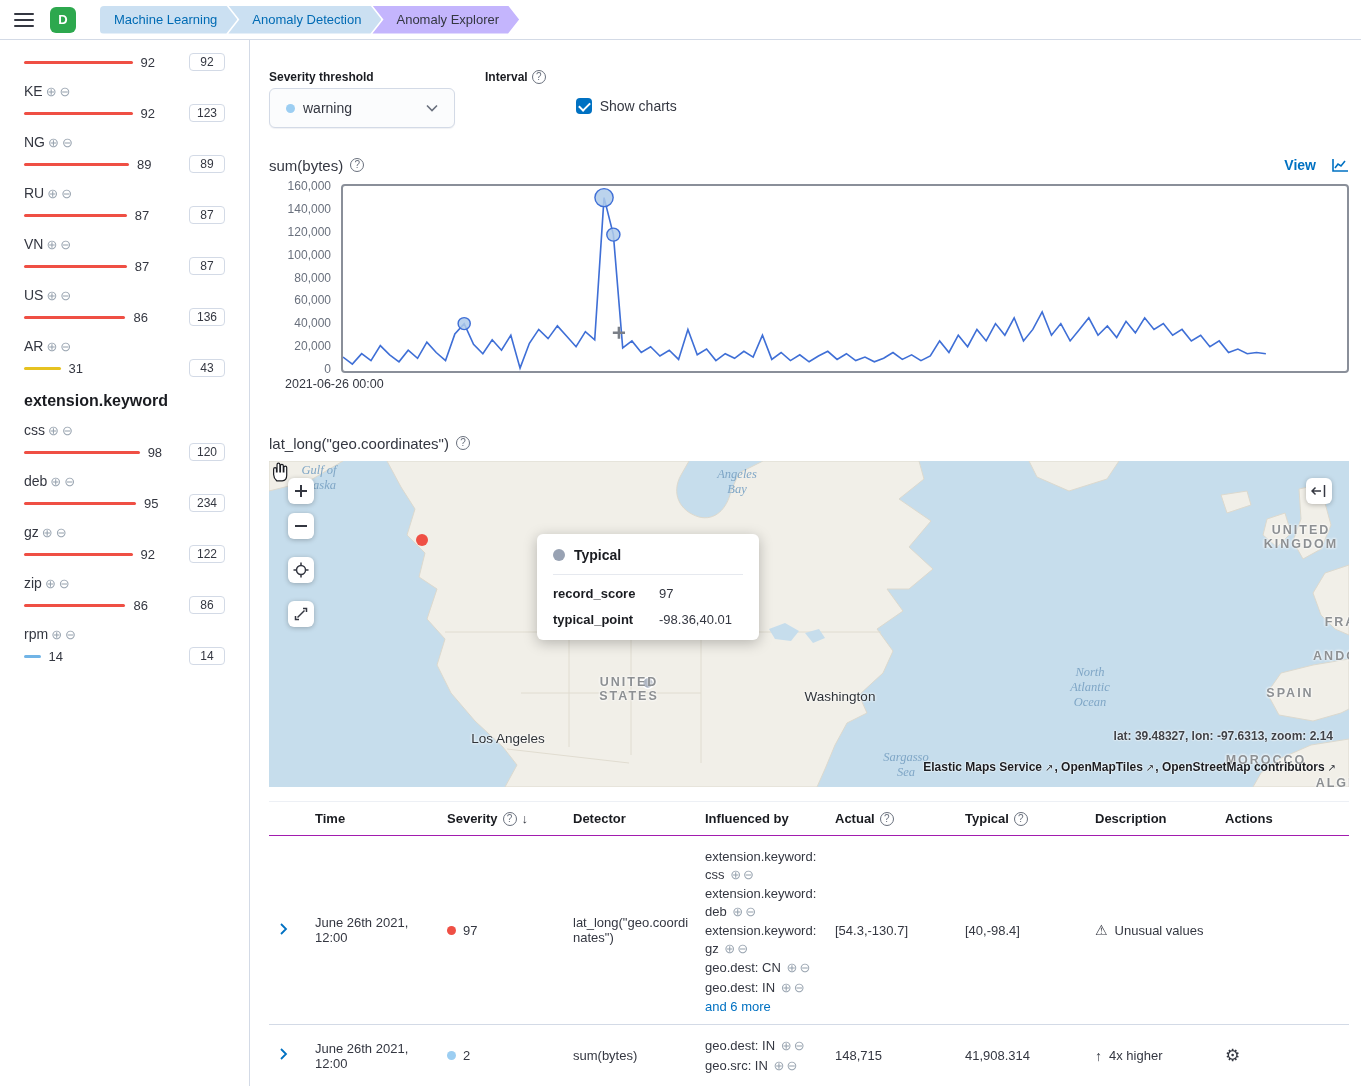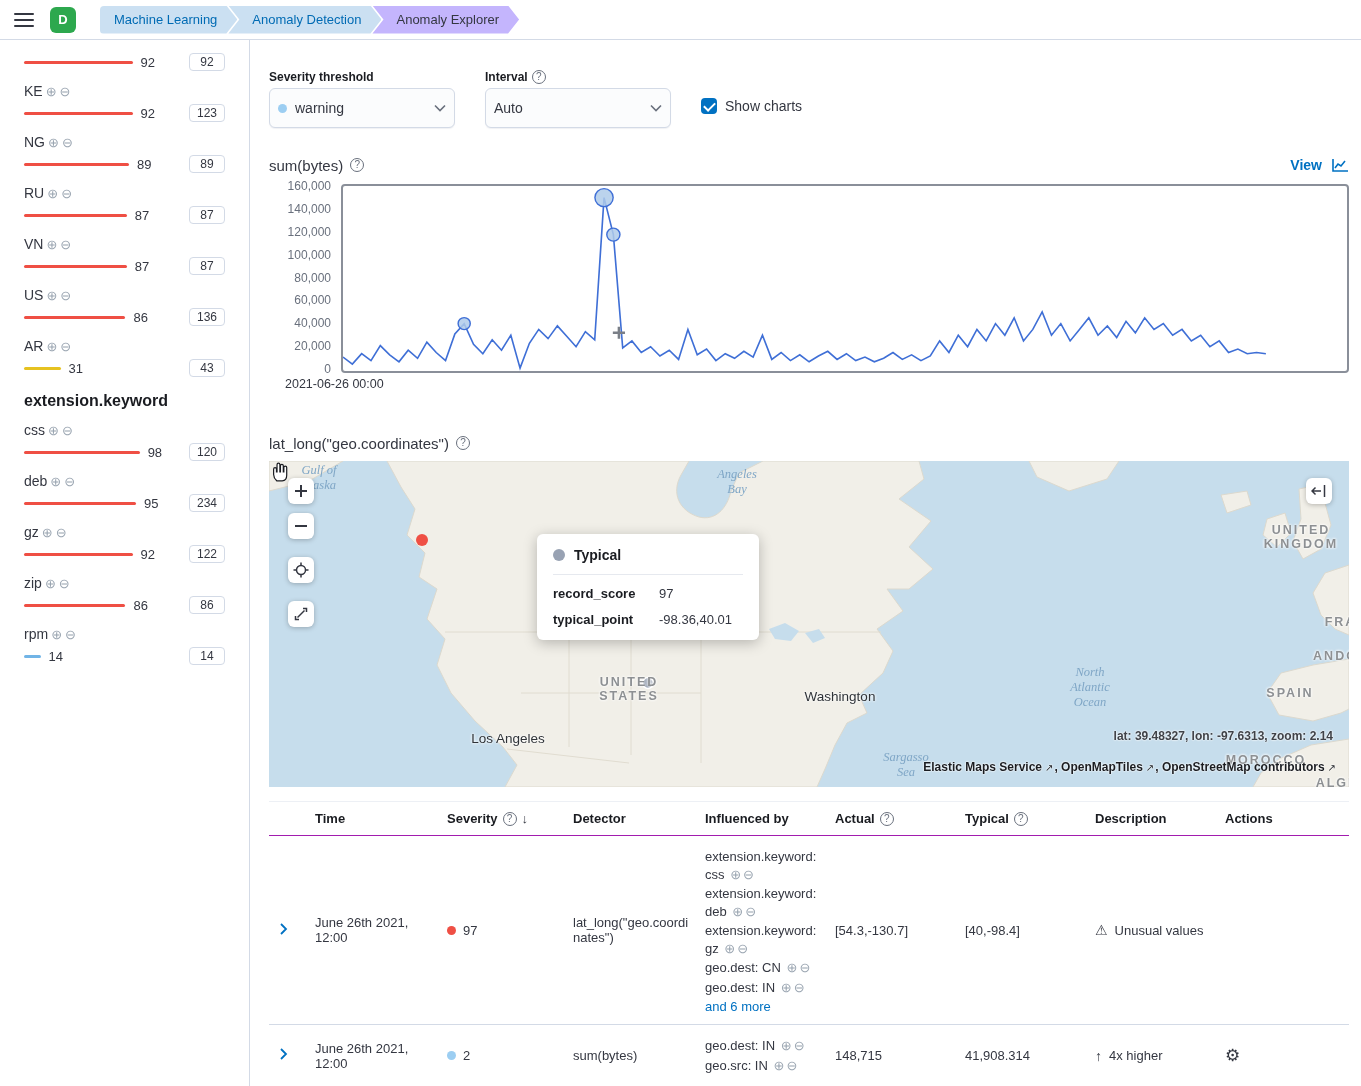--- a/index.html
+++ b/index.html
@@ -30,32 +30,32 @@
   .inf-badge{margin-left:auto;border:1px solid #D3DAE6;border-radius:4px;font-size:12px;padding:1px 0;min-width:36px;text-align:center;color:#343741;background:#fff;}
   .sb-title{font-size:16px;font-weight:700;color:#1A1C21;margin:12px 0 10px;}
   
   .main{position:absolute;left:250px;top:40px;right:0;bottom:0;padding:14px 12px 0 19px;overflow:hidden;background:#fff;}
   .panel-head{display:flex;justify-content:space-between;align-items:flex-start;height:26px;}
   .panel-title{font-size:19px;font-weight:700;color:#1A1C21;}
   .panel-options{display:flex;gap:3px;padding:6px;cursor:pointer;}
   .panel-options i{width:4px;height:4px;background:#69707D;border-radius:1px;}
   .controls{display:flex;align-items:flex-start;gap:30px;margin-top:16px;}
   .control label{display:block;font-size:12px;font-weight:700;color:#1A1C21;margin-bottom:4px;display:flex;align-items:center;gap:4px;}
-  .select{width:186px;height:40px;border:1px solid #D3DAE6;border-radius:6px;background:#FBFCFD;display:flex;align-items:center;padding:0 8px;gap:8px;cursor:pointer;box-shadow:0 1px 1px rgba(152,162,179,.15);}
+  .select{width:186px;height:40px;border:1px solid #D3DAE6;border-radius:6px;background:#FBFCFD;display:flex;align-items:center;padding:0 16px;gap:8px;cursor:pointer;box-shadow:0 1px 1px rgba(152,162,179,.15);}
   .select .sel-text{flex:1;font-size:14px;color:#343741;}
   .dot{width:9px;height:9px;border-radius:50%;display:inline-block;}
   .q-icon{width:14px;height:14px;border:1px solid #69707D;border-radius:50%;color:#69707D;font-size:10px;line-height:12px;text-align:center;display:inline-block;font-weight:400;}
   .checkbox-row{display:flex;align-items:center;gap:8px;margin-top:28px;cursor:pointer;}
   .checkbox{width:16px;height:16px;border-radius:4px;background:#0071C2;position:relative;}
   .checkbox::after{content:"";position:absolute;left:5px;top:2px;width:5px;height:9px;border:solid #fff;border-width:0 2px 2px 0;transform:rotate(45deg);}
   .checkbox-label{font-size:14px;color:#343741;}
   
   .chart-head{display:flex;justify-content:space-between;align-items:center;margin-top:26px;height:22px;}
   .chart-title,.map-title{font-size:15px;color:#343741;display:flex;align-items:center;gap:7px;}
-  .view-link{color:#0071C2;font-size:14px;font-weight:600;display:flex;align-items:center;gap:10px;cursor:pointer;}
+  .view-link{color:#0071C2;font-size:14px;font-weight:600;display:flex;align-items:center;gap:16px;cursor:pointer;}
   .chart-wrap{display:flex;margin-top:8px;}
   .y-axis{width:72px;position:relative;height:189px;flex:none;}
   .y-axis span{position:absolute;right:10px;font-size:12px;color:#69707D;}
   .plot{flex:1;height:189px;border:2px solid #8A8F99;border-radius:4px;background:#fff;position:relative;}
   .plot svg{position:absolute;inset:0;width:100%;height:100%;}
   .x-axis-label{margin:4px 0 0 16px;font-size:12.5px;color:#343741;height:16px;}
   
   .map-title{margin-top:40px;height:20px;}
   .map{margin-top:8px;height:326px;position:relative;overflow:hidden;background:#C6DDEC;cursor:grab;}
   .map > svg{position:absolute;left:0;top:0;}
@@ -268,26 +268,20 @@
         <svg width="12" height="8" viewBox="0 0 12 8">
             <polyline points="1,1.5 6,6.5 11,1.5" fill="none" stroke="#69707D" stroke-width="1.6"></polyline>
           </svg>
       </div>
     </div>
     <div class="control">
       <label>
           <span>Interval</span>
           <span class="q-icon">?</span>
         </label>
-      <div class="select">
-        <span class="sel-text">Auto</span>
-        <svg width="12" height="8" viewBox="0 0 12 8">
-            <polyline points="1,1.5 6,6.5 11,1.5" fill="none" stroke="#69707D" stroke-width="1.6"></polyline>
-          </svg>
-      </div>
     </div>
     <div class="checkbox-row">
       <span class="checkbox"></span>
       <span class="checkbox-label">Show charts</span>
     </div>
   </div>
 
   <div class="chart-head">
     <div class="chart-title">
       <span>sum(bytes)</span>

